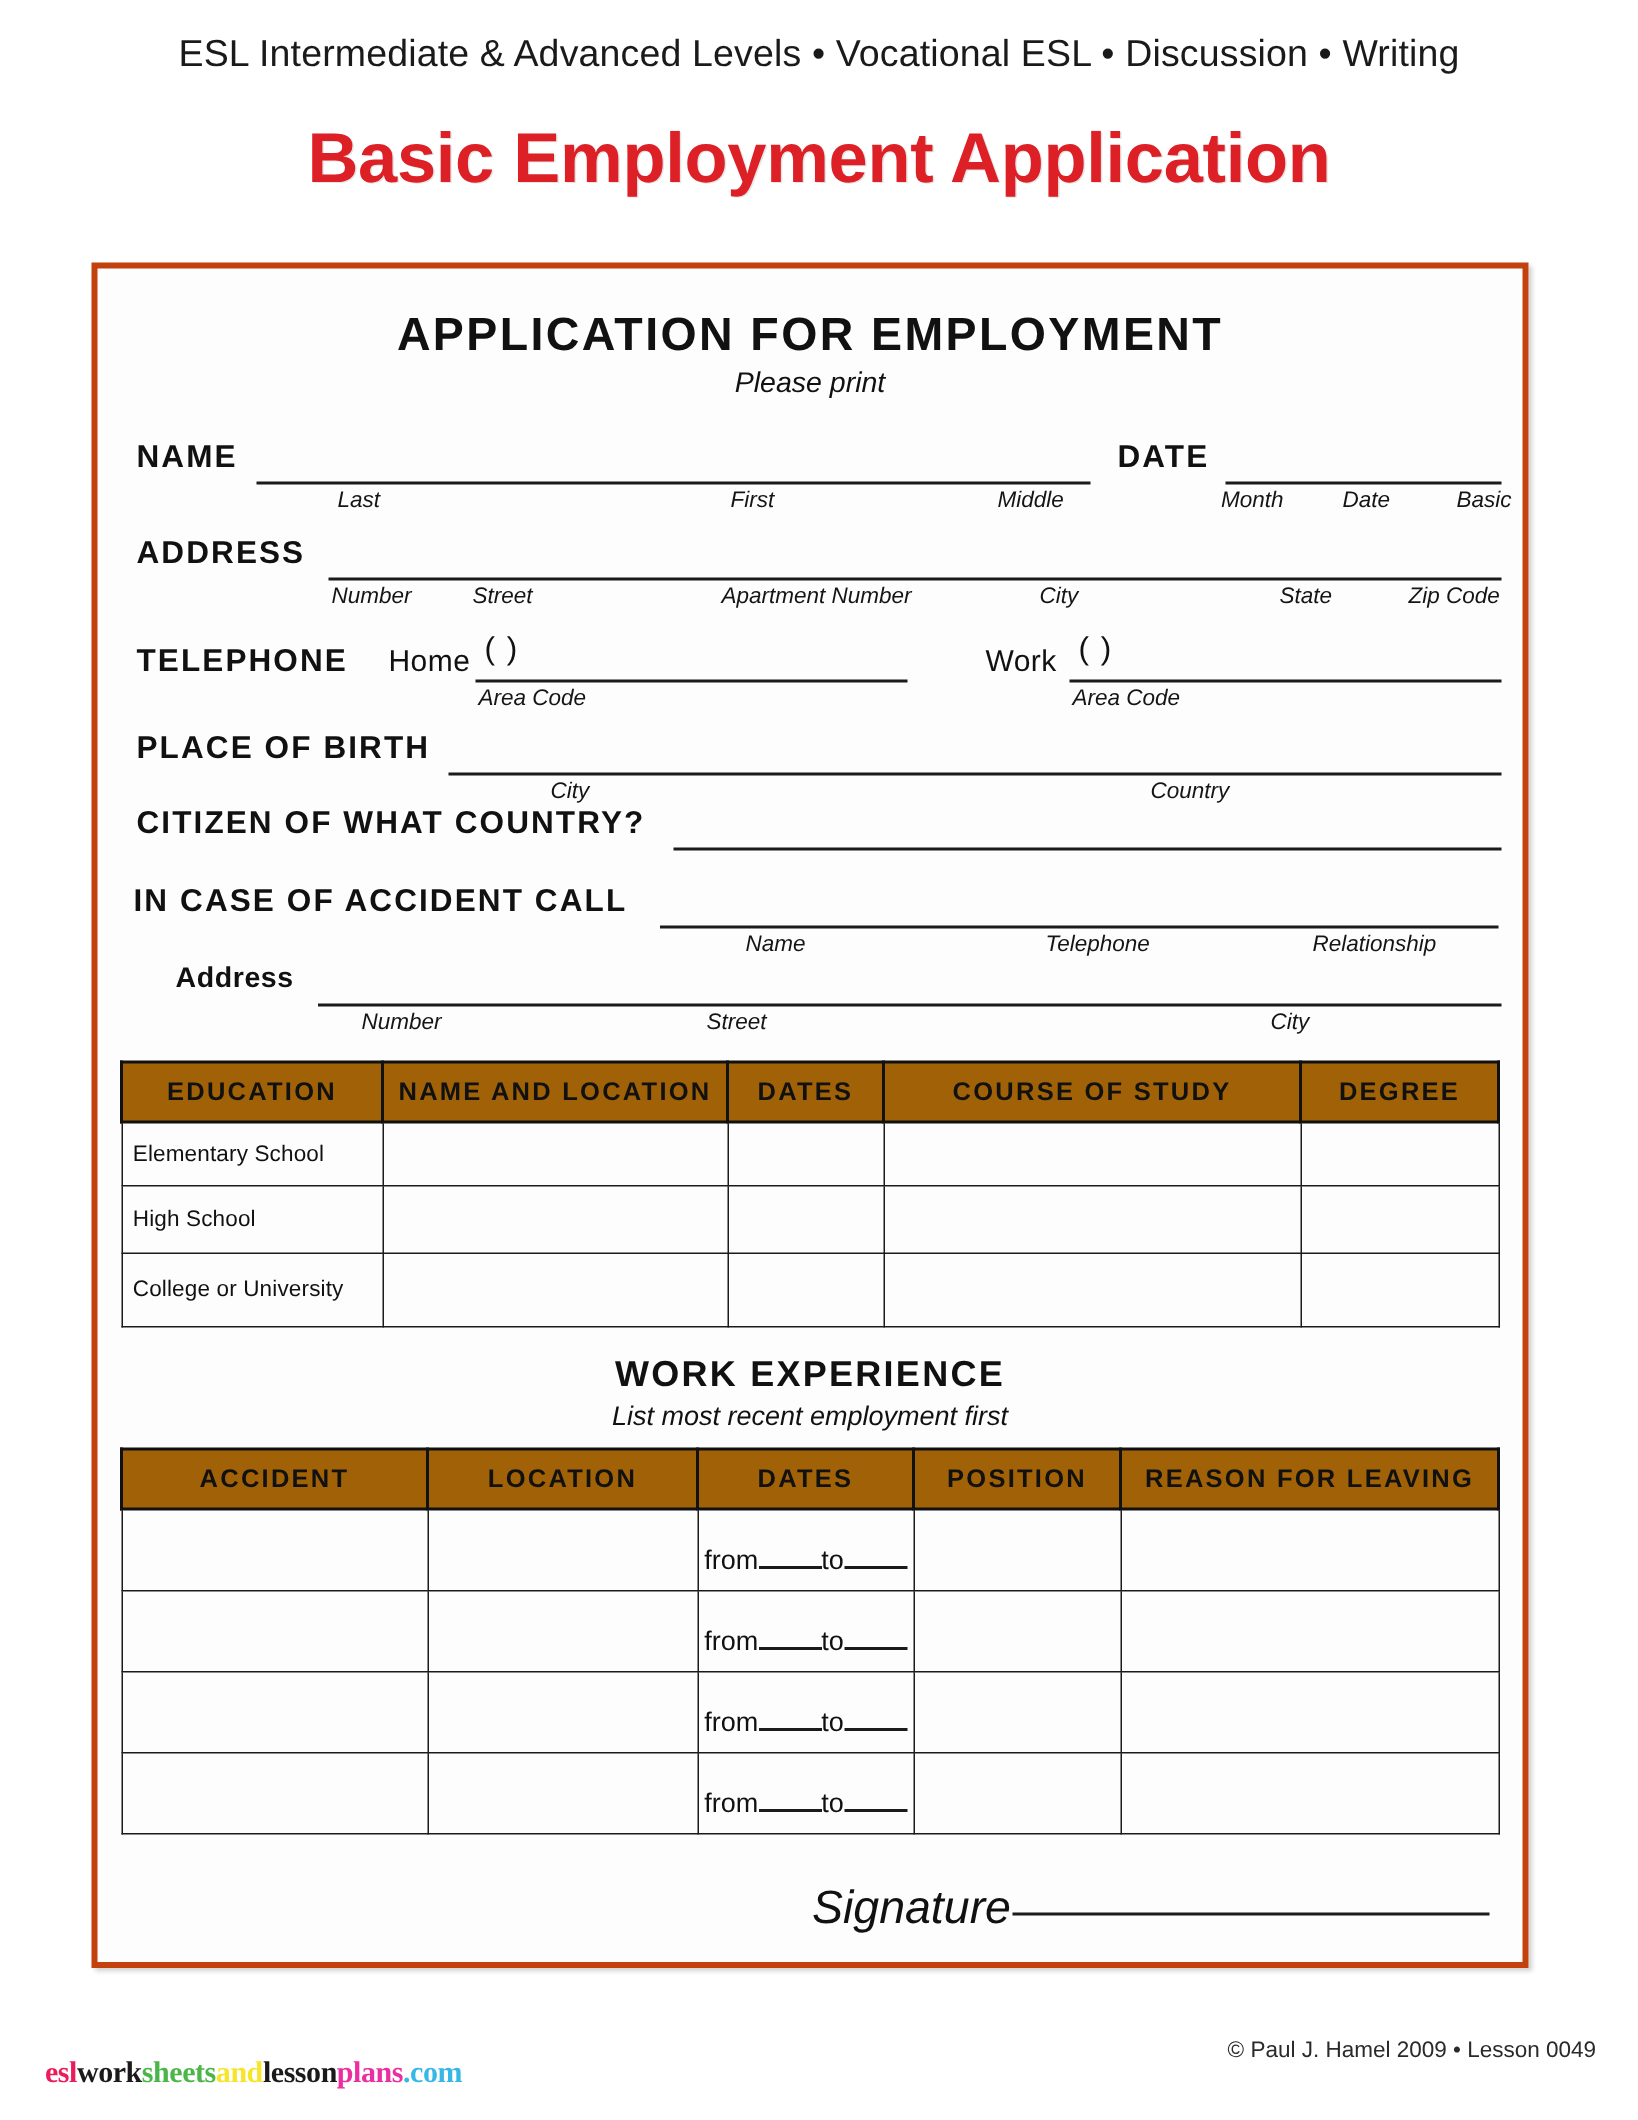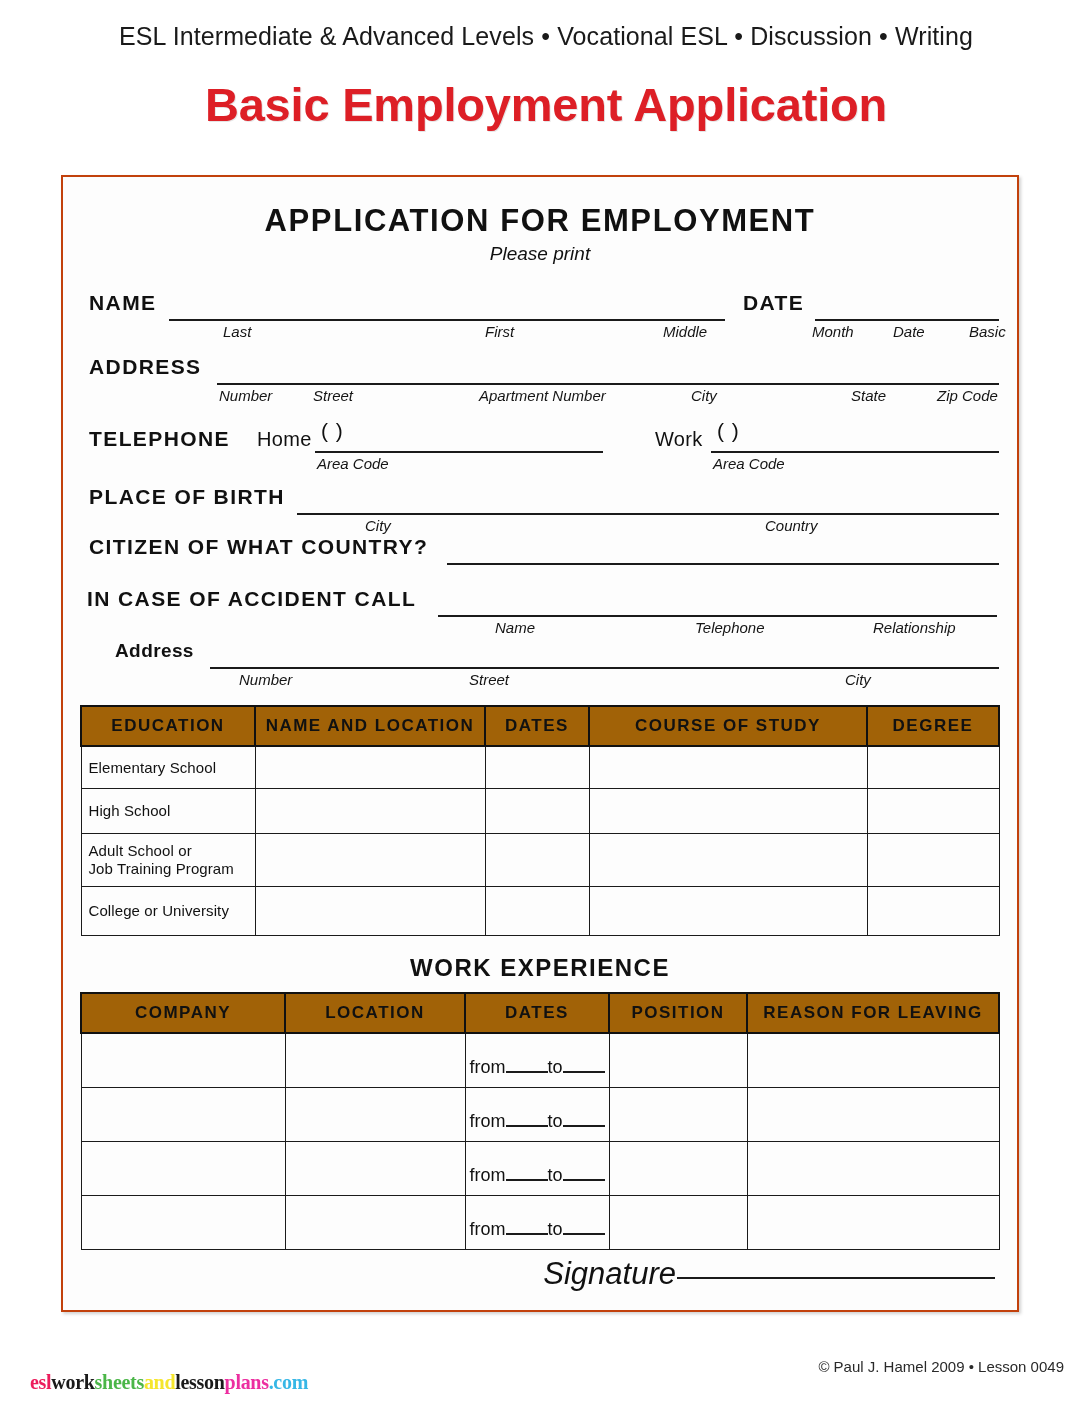--- a/index.html
+++ b/index.html
@@ -40,21 +40,21 @@
     text-shadow: 1px 1px 0 rgba(0,0,0,0.10);
   }
 
   
   .form-sheet {
     position: absolute;
     left: 61px;
     top: 175px;
     width: 958px;
     height: 1137px;
-    border: 2px solid #c2410c;
+    border: 4px solid #c2410c;
     background: #fdfdfd;
     box-sizing: border-box;
     box-shadow: 2px 2px 3px rgba(0,0,0,0.18);
   }
 
   .form-title {
     text-align: center;
     font-size: 31px;
     font-weight: bold;
     letter-spacing: 1.6px;
@@ -308,43 +308,36 @@
         <td></td>
       </tr>
       <tr>
         <td class="edu-label" style="height:44px;">High School</td>
         <td></td>
         <td></td>
         <td></td>
         <td></td>
       </tr>
       <tr>
-        <td class="edu-label" style="height:52px; white-space:pre-line;">Adult School or
-Job Training Program</td>
-        <td></td>
-        <td></td>
-        <td></td>
-        <td></td>
-      </tr>
-      <tr>
         <td class="edu-label" style="height:48px;">College or University</td>
         <td></td>
         <td></td>
         <td></td>
         <td></td>
       </tr>
     </tbody>
   </table>
 
   <div class="section-title" style="margin-top:18px;">WORK  EXPERIENCE</div>
+  <div class="section-sub" style="margin-top:3px;">List most recent employment first</div>
 
   <table class="grid" style="width:908px; margin:10px auto 0 auto;">
     <thead>
       <tr>
-        <th style="width:202px;">COMPANY</th>
+        <th style="width:202px;">ACCIDENT</th>
         <th style="width:178px;">LOCATION</th>
         <th style="width:142px;">DATES</th>
         <th style="width:136px;">POSITION</th>
         <th style="width:250px;">REASON FOR LEAVING</th>
       </tr>
     </thead>
     <tbody>
       <tr>
         <td style="height:53px;"></td>
         <td></td>

